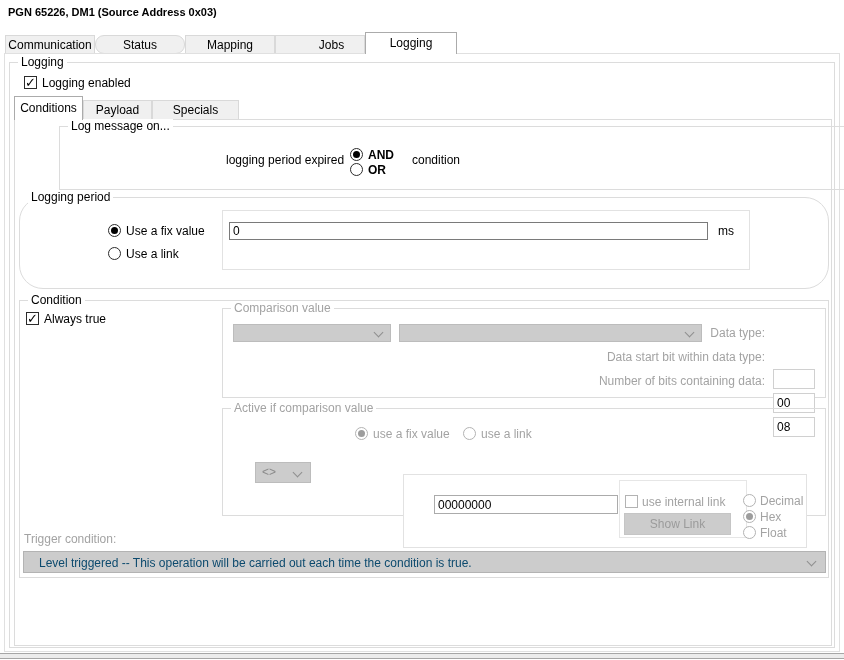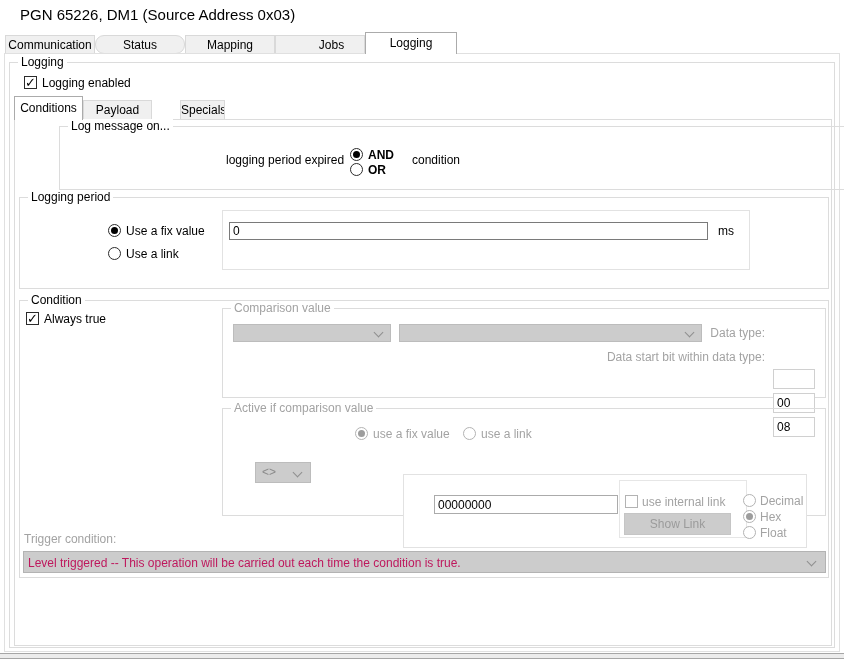--- a/index.html
+++ b/index.html
@@ -1,18 +1,18 @@
 <!DOCTYPE html>
 <html><head>
 <meta charset="utf-8">
 <style>
   html,body{margin:0;padding:0;background:#fff;}
   .screen{position:relative;width:844px;height:660px;background:#fff;overflow:hidden;
           font-family:"Liberation Sans","DejaVu Sans",sans-serif;font-size:12px;color:#000;}
-  .title{position:absolute;left:20px;top:6px;font-size:15px;font-weight:normal;white-space:nowrap;}
+  .title{position:absolute;left:8px;top:6px;font-size:11px;font-weight:bold;white-space:nowrap;}
   
   .tab{position:absolute;box-sizing:border-box;background:#f0f0f0;border:1px solid #d9d9d9;
        text-align:center;overflow:hidden;white-space:nowrap;}
   .tab.active{background:#fff;border-color:#ababab;border-bottom:none;z-index:6;}
   
   .mainpanel{position:absolute;box-sizing:border-box;border:1px solid #e0e0e0;background:#fff;}
   .gb{position:absolute;box-sizing:border-box;border:1px solid #dcdcdc;}
   .gb-label{position:absolute;top:-8px;left:8px;background:#fff;padding:0 3px;line-height:15px;white-space:nowrap;}
   .panel{position:absolute;box-sizing:border-box;border:1px solid #e2e2e2;background:#fff;}
   
@@ -62,35 +62,35 @@
   <div class="mainpanel" style="left:4px;top:53px;width:836px;height:599px;">
 
     <div class="gb" style="left:4px;top:8px;width:826px;height:586px;">
       <span class="gb-label">Logging</span>
 
       <span class="checkbox checked" style="left:14px;top:13px;"></span>
       <span class="lbl" style="left:32px;top:13px;">Logging enabled</span>
 
       <div class="tab active" style="left:4px;top:33px;width:69px;height:24px;line-height:22px;">Conditions</div>
       <div class="tab" style="left:73px;top:37px;width:69px;height:20px;line-height:19px;">Payload</div>
-      <div class="tab" style="left:142px;top:37px;width:45px;height:20px;line-height:19px;margin-left:28px;">Specials</div>
+      <div class="tab" style="left:142px;top:37px;width:87px;height:20px;line-height:19px;">Specials</div>
 
       <div class="mainpanel" style="left:4px;top:56px;width:818px;height:527px;border-color:#dcdcdc;">
 
         <div class="gb" style="left:4px;top:6px;width:810px;height:64px;margin-left:40px;">
           <span class="gb-label">Log message on...</span>
           <span class="lbl" style="left:166px;top:26px;">logging period expired</span>
           <span class="radio checked" style="left:290px;top:21px;"></span>
           <span class="lbl b" style="left:308px;top:21px;">AND</span>
           <span class="radio" style="left:290px;top:36px;"></span>
           <span class="lbl b" style="left:308px;top:36px;">OR</span>
           <span class="lbl" style="left:352px;top:26px;">condition</span>
         </div>
 
-        <div class="gb" style="left:4px;top:77px;width:810px;height:92px;">
+        <div class="gb" style="left:4px;top:77px;width:810px;height:92px;border-radius:24px;">
           <span class="gb-label">Logging period</span>
           <span class="radio checked" style="left:88px;top:26px;"></span>
           <span class="lbl" style="left:106px;top:26px;">Use a fix value</span>
           <span class="radio" style="left:88px;top:49px;"></span>
           <span class="lbl" style="left:106px;top:49px;">Use a link</span>
           <div class="panel" style="left:202px;top:12px;width:528px;height:60px;">
             <input class="ti" style="left: 6px; top: 11px; width: 479px; height: 18px;" type="text" value="0">
           </div>
           <span class="lbl" style="left:698px;top:26px;">ms</span>
         </div>
@@ -106,20 +106,21 @@
             <div class="combo" style="left:10px;top:15px;width:158px;height:18px;">
               <span class="chev" style="right:7px;top:4px;"></span>
             </div>
             <div class="combo" style="left:176px;top:15px;width:303px;height:18px;">
               <span class="chev" style="right:7px;top:4px;"></span>
             </div>
             <span class="lbl dis" style="right:60px;top:17px;">Data type:</span>
             <input class="ti blight" style="left: 550px; top: 13px; width: 42px; height: 20px;" type="text" value="">
             <span class="lbl dis" style="right:60px;top:41px;">Data start bit within data type:</span>
             <input class="ti blight" style="left: 550px; top: 37px; width: 42px; height: 20px;" type="text" value="00">
+            <span class="lbl dis" style="right:60px;top:65px;">Number of bits containing data:</span>
             <input class="ti blight" style="left: 550px; top: 61px; width: 42px; height: 20px;" type="text" value="08">
           </div>
 
           <div class="gb" style="left:202px;top:107px;width:604px;height:108px;">
             <span class="gb-label dis">Active if comparison value</span>
 
             <span class="radio disctl checked" style="left:132px;top:18px;"></span>
             <span class="lbl dis" style="left:150px;top:18px;">use a fix value</span>
             <span class="radio disctl" style="left:240px;top:18px;"></span>
             <span class="lbl dis" style="left:258px;top:18px;">use a link</span>
@@ -142,21 +143,21 @@
               <span class="lbl dis" style="left:356px;top:19px;">Decimal</span>
               <span class="radio disctl checked" style="left:339px;top:35px;"></span>
               <span class="lbl dis" style="left:356px;top:35px;">Hex</span>
               <span class="radio disctl" style="left:339px;top:51px;"></span>
               <span class="lbl dis" style="left:356px;top:51px;">Float</span>
             </div>
           </div>
 
           <span class="lbl dis" style="left:4px;top:231px;">Trigger condition:</span>
           <div class="combo" style="left:3px;top:250px;width:803px;height:22px;border-color:#b3b3b3;">
-            <span class="lbl" style="left:4px;top:4px;color:#be185d;">Level triggered  -- This operation will be carried out each time the condition is true.</span>
+            <span class="lbl" style="left:15px;top:4px;color:#0c4a6e;">Level triggered  -- This operation will be carried out each time the condition is true.</span>
             <span class="chev" style="right:9px;top:6px;"></span>
           </div>
         </div>
 
       </div>
     </div>
   </div>
 
   <div class="splitter" style="top:653px;width:844px;height:6px;"></div>
 

